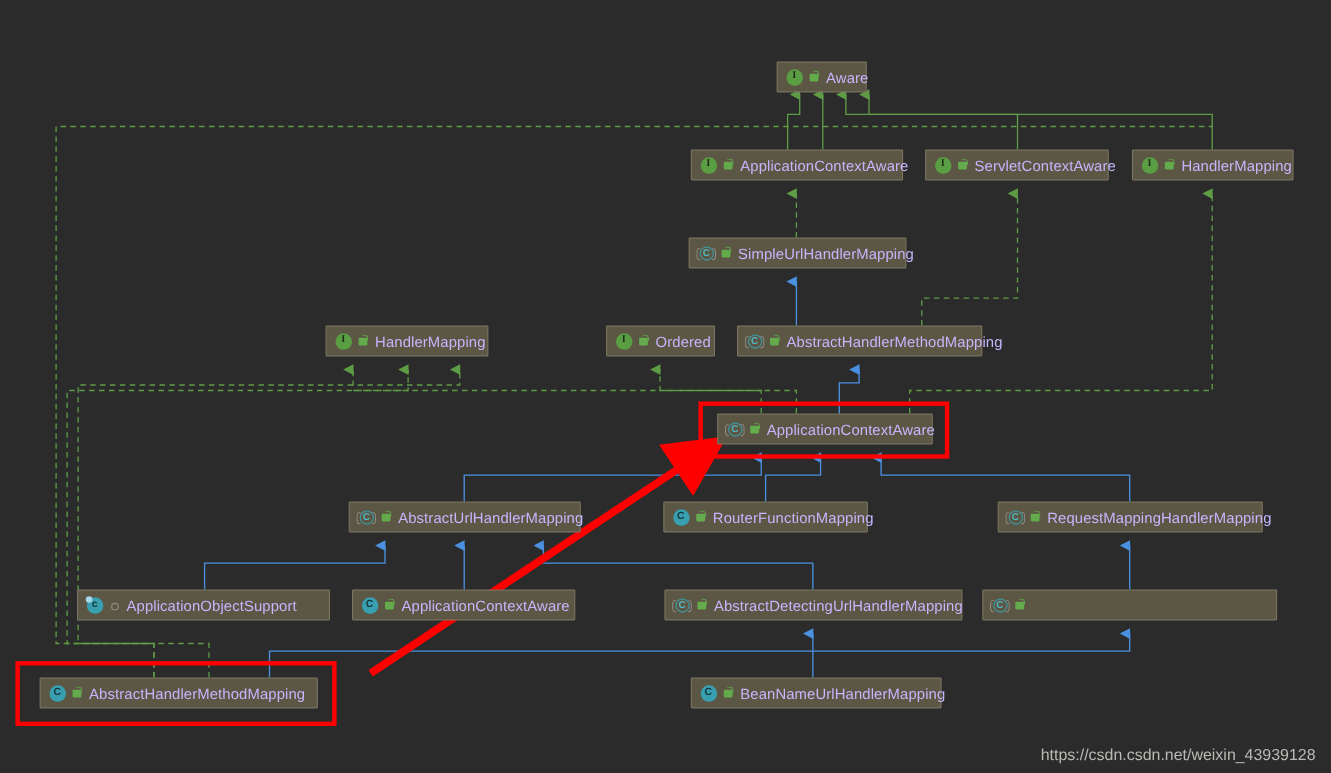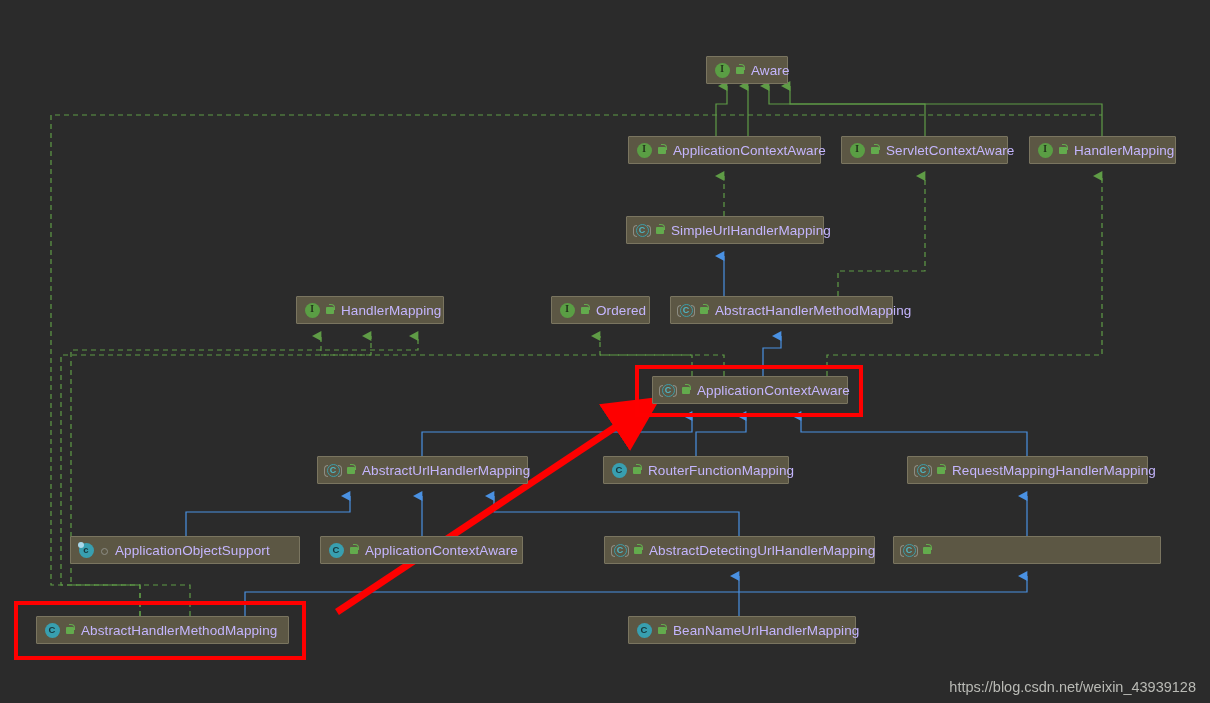--- a/index.html
+++ b/index.html
@@ -333,16 +333,16 @@
       </div>
       <div class="node" style="left: 628px; top: 616px; width: 228px;">
         <span class="ticon concrete">
           <span class="disc">C</span>
         </span>
         <span class="vicon pub"></span>
         <span class="label">BeanNameUrlHandlerMapping</span>
       </div>
     </div>
 
-  <span id="watermark">https://blog.csdn.net/weixin_43939128</span>
+  <span id="watermark">https://csdn.csdn.net/weixin_43939128</span>
 <div class="highlight-box" style="left: 635px; top: 365px; width: 228px; height: 52px;"></div>
     <div class="highlight-box" style="left: 14px; top: 601px; width: 292px; height: 59px;"></div>
   </div>
 
 </body></html>

